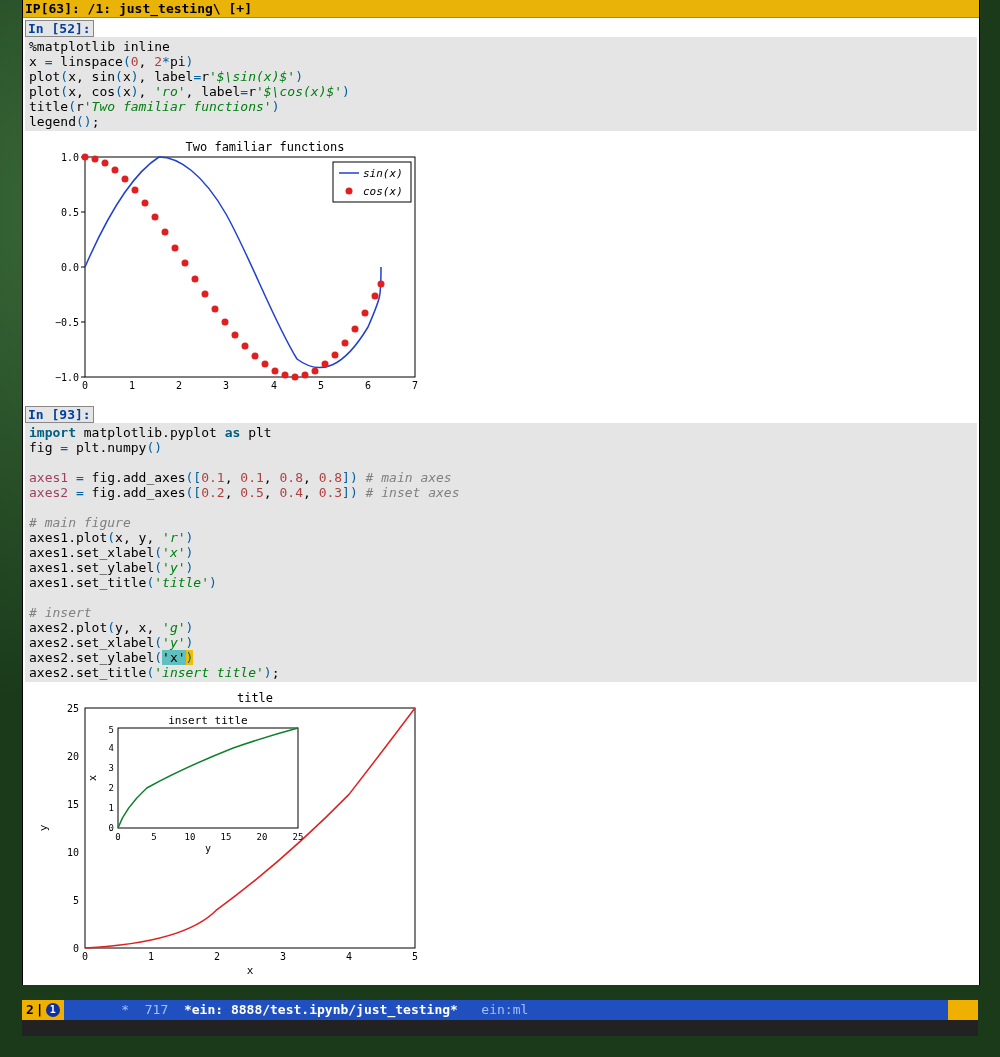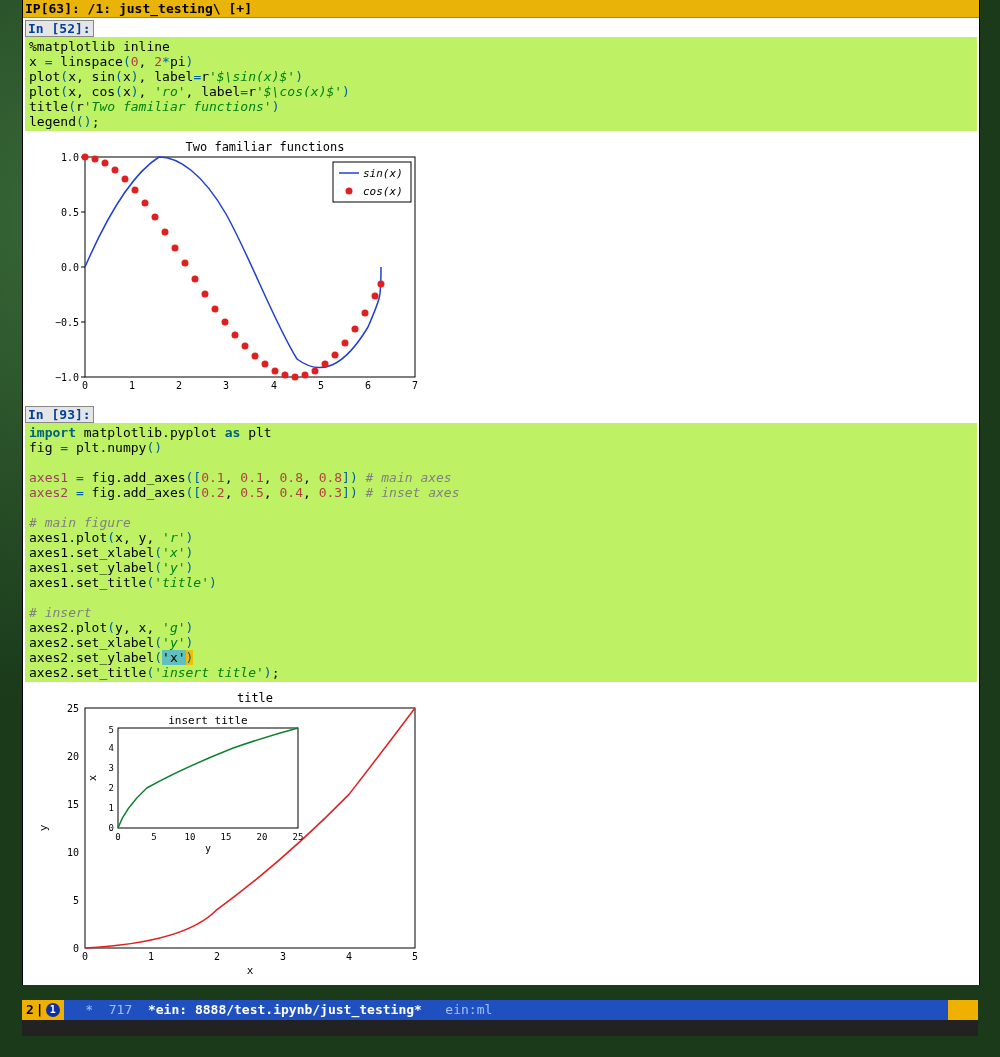--- a/index.html
+++ b/index.html
@@ -42,21 +42,21 @@
   .cell-prompt {
     background: #e5e5e5;
     color: #0040a0;
     font-weight: bold;
     padding: 0 2px;
     margin: 2px 0 0 2px;
     display: inline-block;
     border: 1px solid #888;
   }
   .code {
-    background: #bef264;
+    background: #e5e5e5;
     padding: 2px 4px;
     white-space: pre;
     font-size: 13px;
     line-height: 15px;
     margin: 0 2px;
   }
   .out-text {
     padding: 2px 4px;
     white-space: pre;
     font-size: 13px;
@@ -98,21 +98,21 @@
     align-items: center;
     gap:2px;
   }
   .ml-tab-act {
     background:#1030a0;
     border-radius:50%;
     width:14px;height:14px;
     display:inline-flex;align-items:center;justify-content:center;
     color:#fff;font-size:10px;
   }
-  .ml-mid { flex:1; padding:10px 6px; }
+  .ml-mid { flex:1; padding:10px 6px;margin-left:36px; }
   .ml-mid b { color:#fff; }
   .ml-right { padding:0 6px;margin-top:36px; }
   .ml-end { background:#f0b000; width:30px; height:100%; }
   .minibuf {
     position:absolute;
     left:22px; width:956px; top:1020px; height:16px;
     background:#222; z-index:2;
   }
 </style>
 </head>

